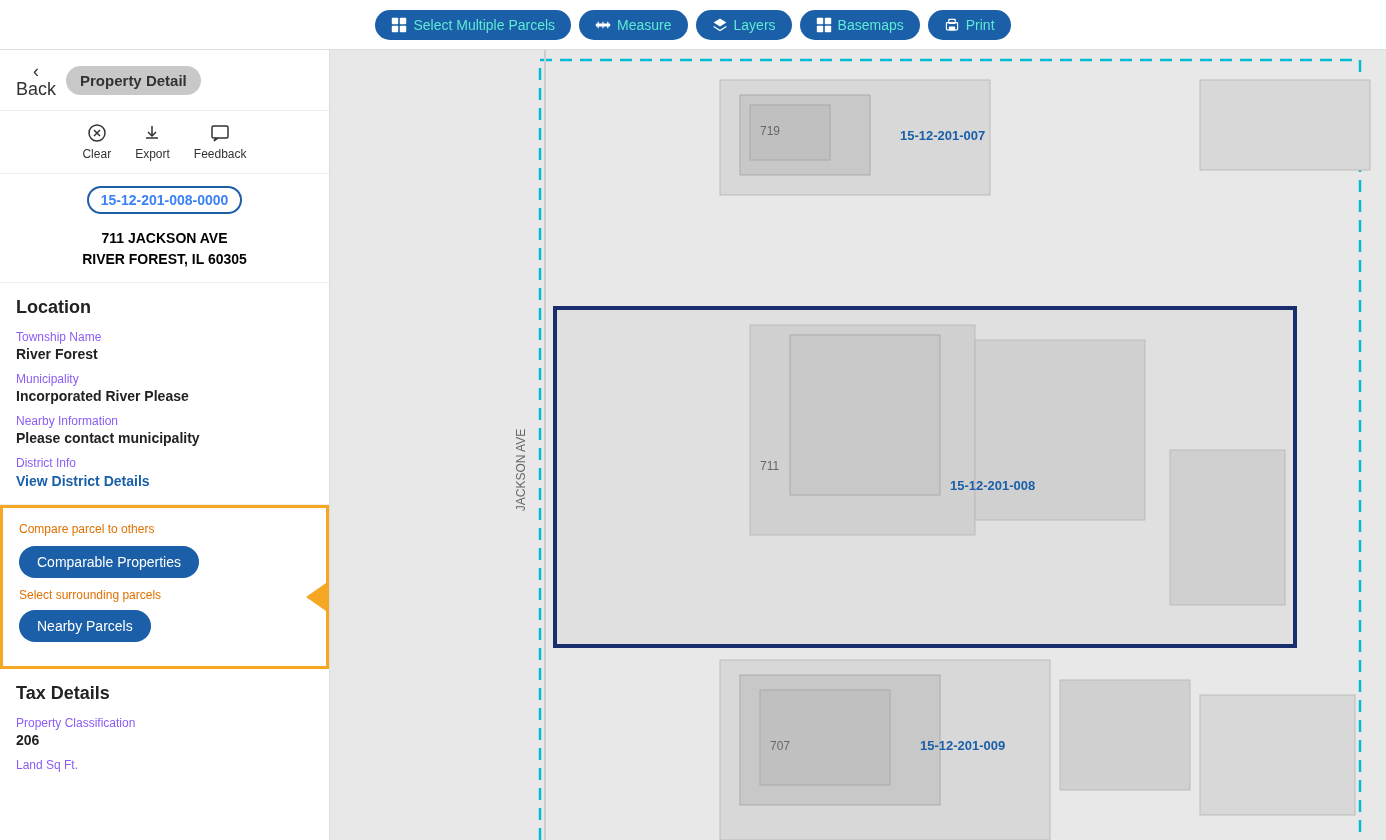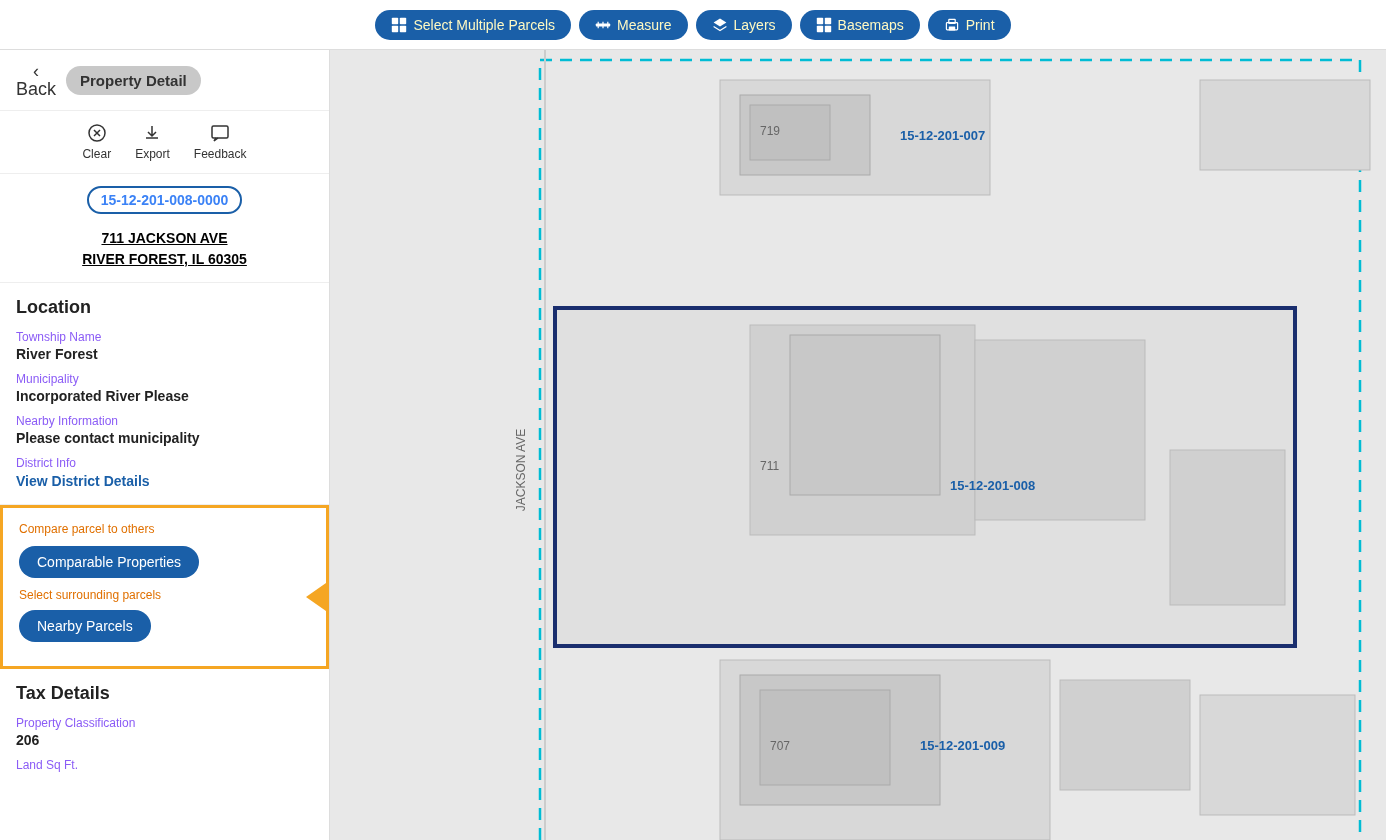--- a/index.html
+++ b/index.html
@@ -16,21 +16,21 @@
       height: 50px;
       position: relative;
       z-index: 10;
       justify-content: center;
     }
     .toolbar-btn {
       display: flex;
       align-items: center;
       gap: 6px;
       background: #1a5fa8;
-      color: #fef9c3;
+      color: #5eead4;
       border: none;
       border-radius: 20px;
       padding: 7px 16px;
       font-size: 14px;
       cursor: pointer;
       font-weight: 500;
     }
     .toolbar-btn svg { width: 16px; height: 16px; fill: #fff; }
 
     
@@ -113,21 +113,20 @@
       font-weight: bold;
       margin-bottom: 6px;
     }
     .parcel-address {
       text-align: center;
       font-weight: bold;
       font-size: 14px;
       line-height: 1.5;
       padding: 4px 12px 12px;
       border-bottom: 1px solid #eee;
-      text-decoration: underline;
     }
 
     .section {
       padding: 14px 16px;
       border-bottom: 1px solid #eee;
     }
     .section-title {
       font-size: 18px;
       font-weight: bold;
       color: #222;

